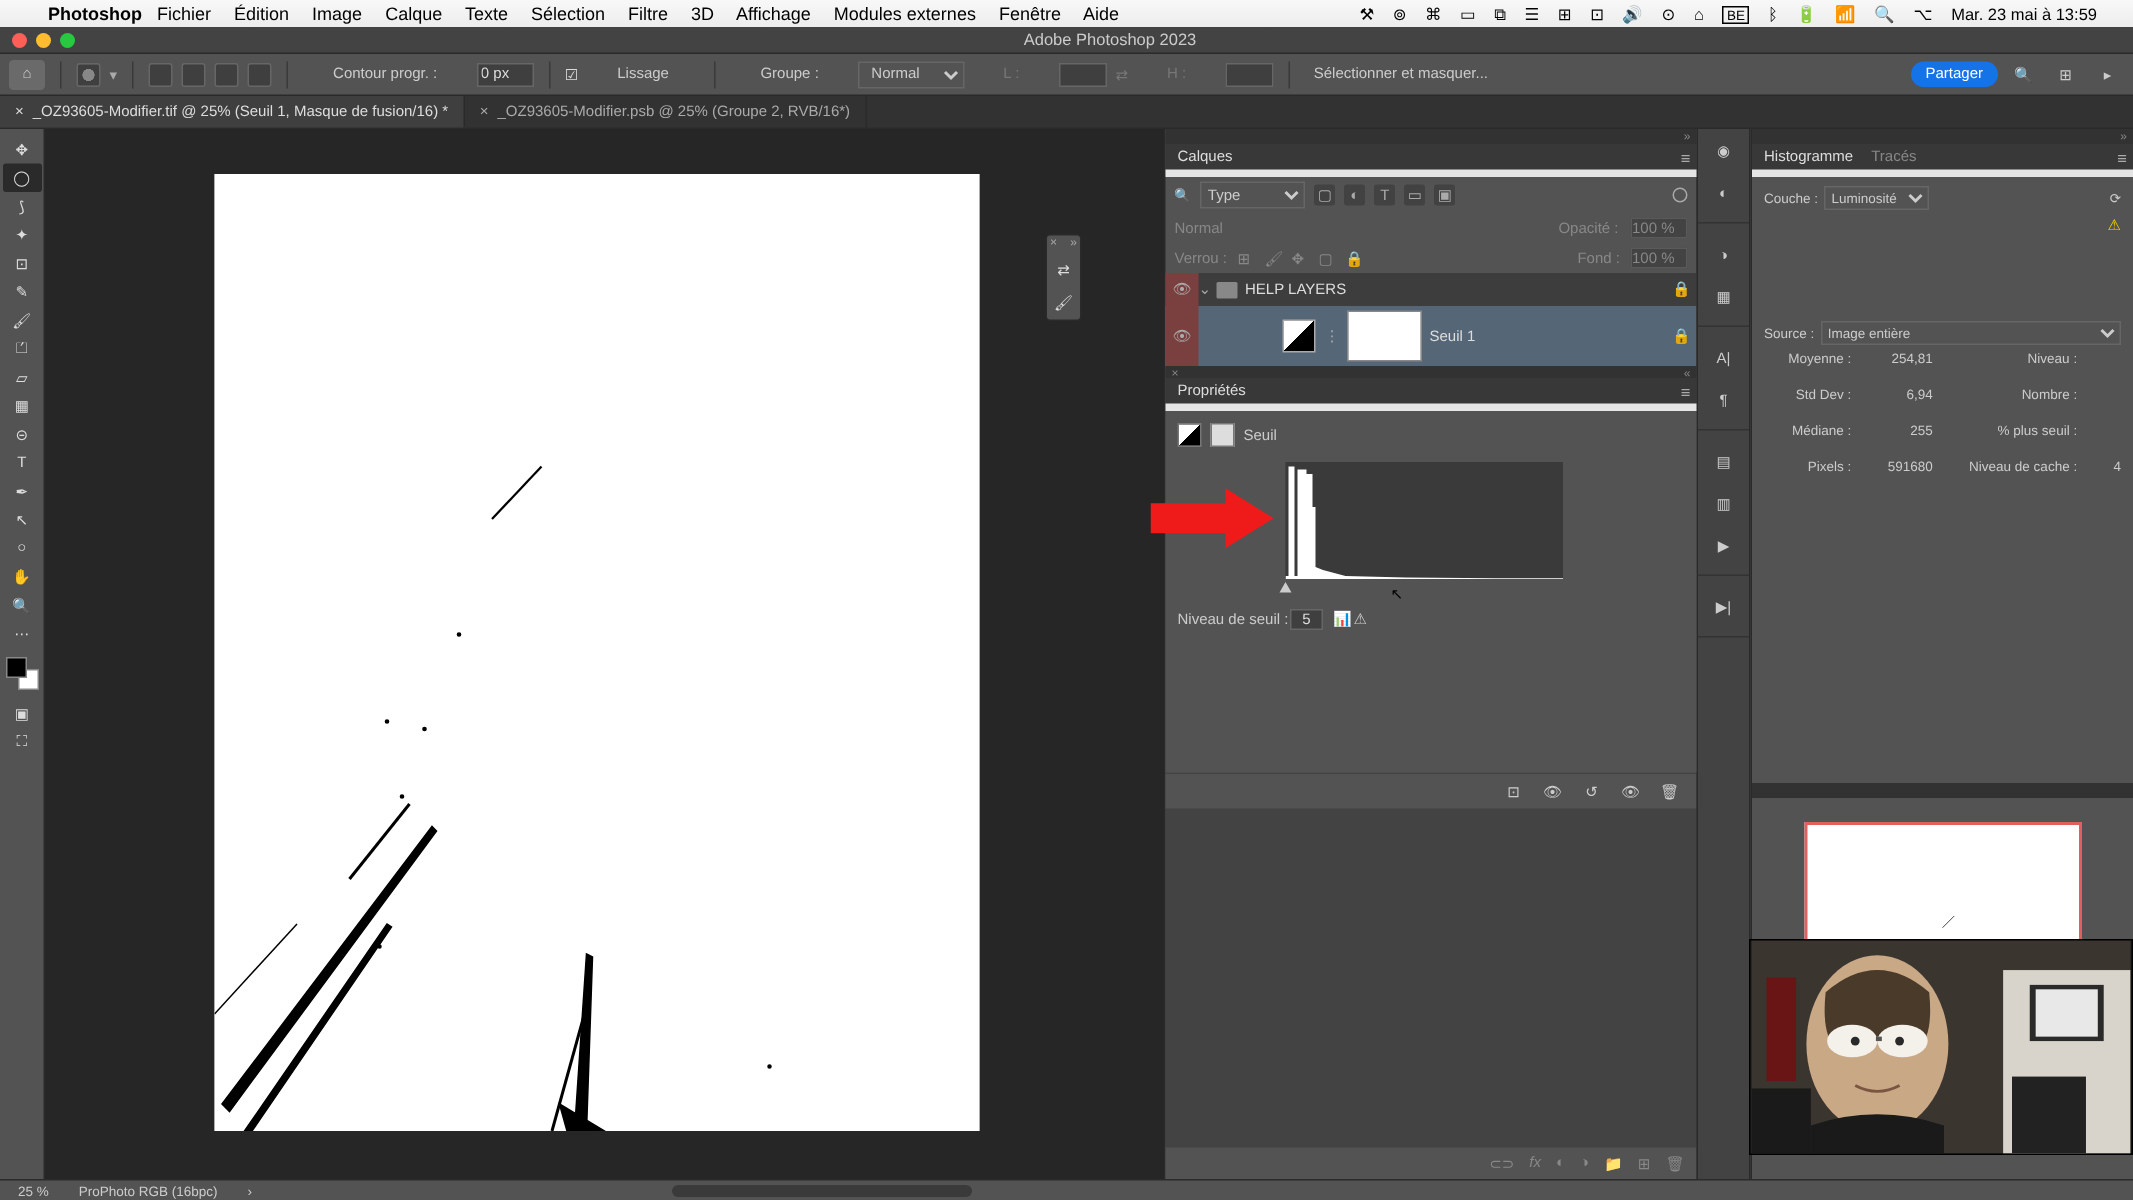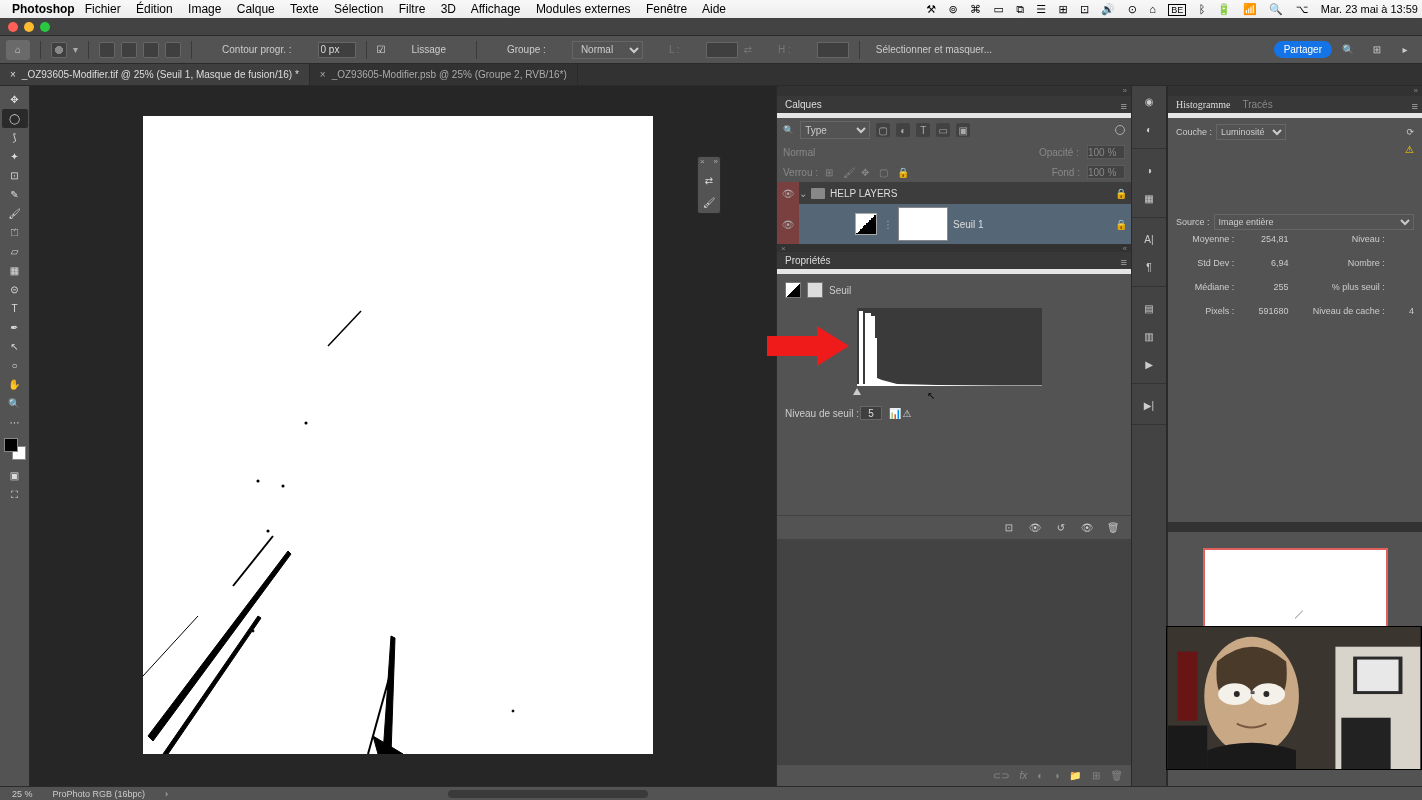--- a/index.html
+++ b/index.html
@@ -1,19 +1,19 @@
 <!DOCTYPE html>
 <html><head>
 <meta charset="utf-8">
 <style>
 * { margin:0; padding:0; box-sizing:border-box; font-family:-apple-system,Helvetica,Arial,sans-serif; }
 body { background:#323232; width:1422px; height:800px; overflow:hidden; position:relative; font-size:10px; color:#ccc; }
 
 
-.mac-menu { height:18px; background:linear-gradient(#f8f8f8,#ededed); display:flex; align-items:center; padding:0 4px; color:#000; font-size:12px; }
+.mac-menu { height:18px; background:linear-gradient(#f8f8f8,#ededed); display:flex; align-items:center; padding:0 24px; color:#000; font-size:12px; }
 .mac-menu .apple { font-size:14px; margin-right:8px; }
 .mac-menu .app-name { font-weight:bold; margin-right:10px; }
 .mac-menu .menus span { margin-right:12px; cursor:default; }
 .mac-menu .spacer { flex:1; }
 .mac-menu .tray span { margin-left:9px; font-size:11px; }
 
 
 .title-bar { height:18px; background:#434343; display:flex; align-items:center; color:#ccc; font-size:11px; border-bottom:1px solid #2a2a2a;}
 .win-btns { display:flex; gap:6px; padding:0 8px;}
 .win-btns div { width:10px; height:10px; border-radius:50%; }
@@ -175,20 +175,21 @@
     <span>Mar. 23 mai à 13:59</span>
   </span>
 </div>
 
 <div class="title-bar">
   <div class="win-btns">
     <div class="wb-red"></div>
     <div class="wb-yel"></div>
     <div class="wb-grn"></div>
   </div>
+  <div class="tt">Adobe Photoshop 2023</div>
 </div>
 
 <div class="opts-bar">
   <div class="home-btn">⌂</div>
   <div class="sep"></div>
   <div class="small-ico" style="background:radial-gradient(circle,#888 40%,#3f3f3f 42%);"></div>
   <span style="color:#aaa;">▾</span>
   <div class="sep"></div>
   <div class="small-ico"></div>
   <div class="small-ico"></div>
@@ -426,21 +427,21 @@
       <div class="isec">
         <div class="ii">▶|</div>
       </div>
     </div>
 
     <div class="panel-stack2">
       <div style="height:10px;background:#323232;display:flex;justify-content:flex-end;padding-right:4px;">
           <span style="font-size:8px;color:#888;">»</span>
         </div>
       <div class="panel-tab-hdr darker">
-        <span style="margin-right:12px;font-family:Liberation Serif, serif;">Histogramme</span>
+        <span style="margin-right:12px;">Histogramme</span>
         <span style="color:#888;">Tracés</span>
         <span class="mopts">≡</span>
       </div>
       <div class="histo-panel">
         <div class="row">
           <span>Couche :</span>
           <select><option>Luminosité</option></select>
           <span class="refresh">⟳</span>
         </div>
         <div class="histo-main">

